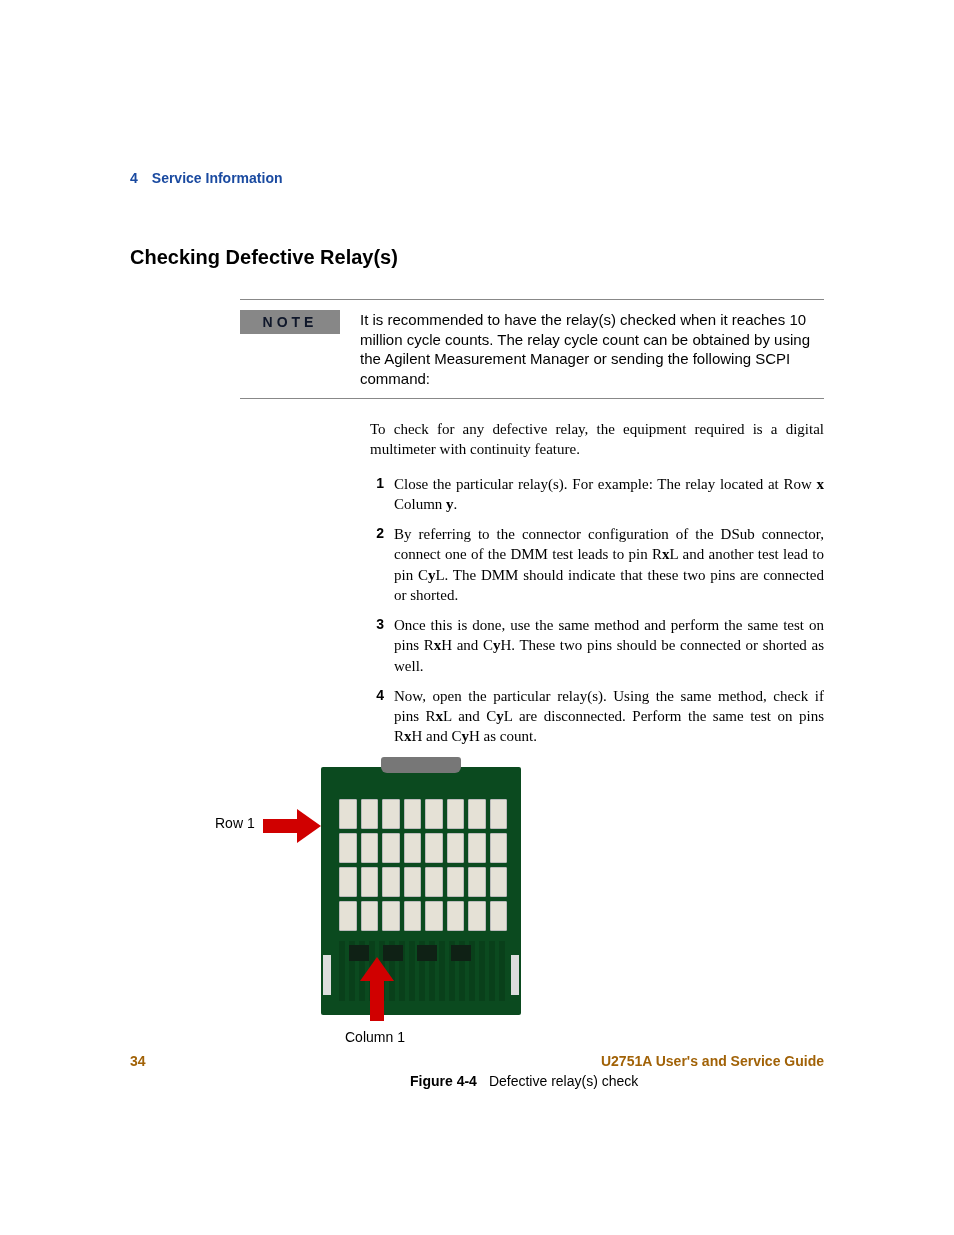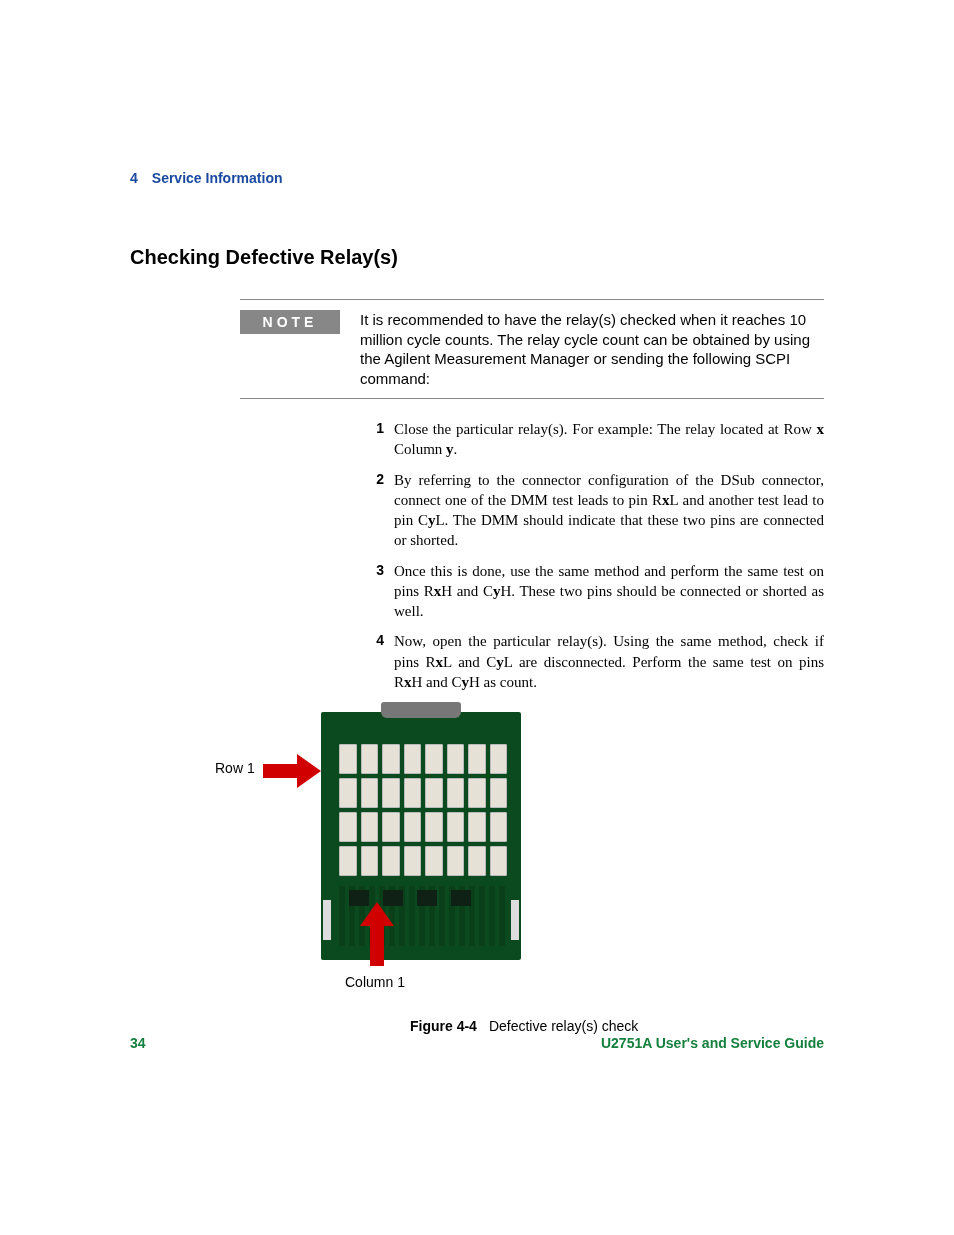--- a/index.html
+++ b/index.html
@@ -39,21 +39,21 @@
     border-top: 1px solid #888;
     border-bottom: 1px solid #888;
     padding: 10px 0;
     display: flex;
     align-items: flex-start;
     gap: 20px;
     margin-bottom: 20px;
   }
   .note-label {
     background: #878787;
-    color: #ffffff;
+    color: #0f172a;
     font-family: Arial, Helvetica, sans-serif;
     font-weight: bold;
     letter-spacing: 4px;
     font-size: 14px;
     text-align: center;
     padding: 4px 0;
     width: 100px;
     flex: 0 0 100px;
   }
   .note-text {
@@ -228,28 +228,28 @@
     margin-left: 240px;
     margin-top: 6px;
     font-family: Arial, "Arial Narrow", Helvetica, sans-serif;
     font-stretch: condensed;
     font-size: 14px;
     padding-left: 40px;
   }
   .figure-caption .fig-name { font-weight: bold; margin-right: 12px; }
   .footer {
     position: absolute;
-    bottom: 184px;
+    bottom: 166px;
     left: 130px;
     right: 130px;
     display: flex;
     justify-content: space-between;
     font-family: Arial, Helvetica, sans-serif;
     font-weight: bold;
-    color: #15803d;
+    color: #a16207;
     font-size: 14px;
   }
 </style>
 </head>
 <body>
 
 <div class="page">
   <div class="chapter-header">
     <span class="num">4</span><span>Service Information</span>
   </div>
@@ -257,20 +257,21 @@
   <div class="section-title">Checking Defective Relay(s)</div>
 
   <div class="note-block">
     <div class="note-label">NOTE</div>
     <div class="note-text">
       <span>It is recommended to have the relay(s) checked when it reaches 10 million cycle counts. The relay cycle count can be obtained by using the Agilent Measurement Manager or sending the following SCPI command:</span>
     </div>
   </div>
 
   <div class="body-content">
+    <div class="intro-para">To check for any defective relay, the equipment required is a digital multimeter with continuity feature.</div>
 
     <div class="step">
       <div class="step-num">1</div>
       <div class="step-text"><span>Close the particular relay(s). For example: The relay located at Row </span><span class="b">x</span><span> Column </span><span class="b">y</span><span>.</span></div>
     </div>
 
     <div class="step">
       <div class="step-num">2</div>
       <div class="step-text"><span>By referring to the connector configuration of the DSub connector, connect one of the DMM test leads to pin R</span><span class="b">x</span><span>L and another test lead to pin C</span><span class="b">y</span><span>L. The DMM should indicate that these two pins are connected or shorted.</span></div>
     </div>

